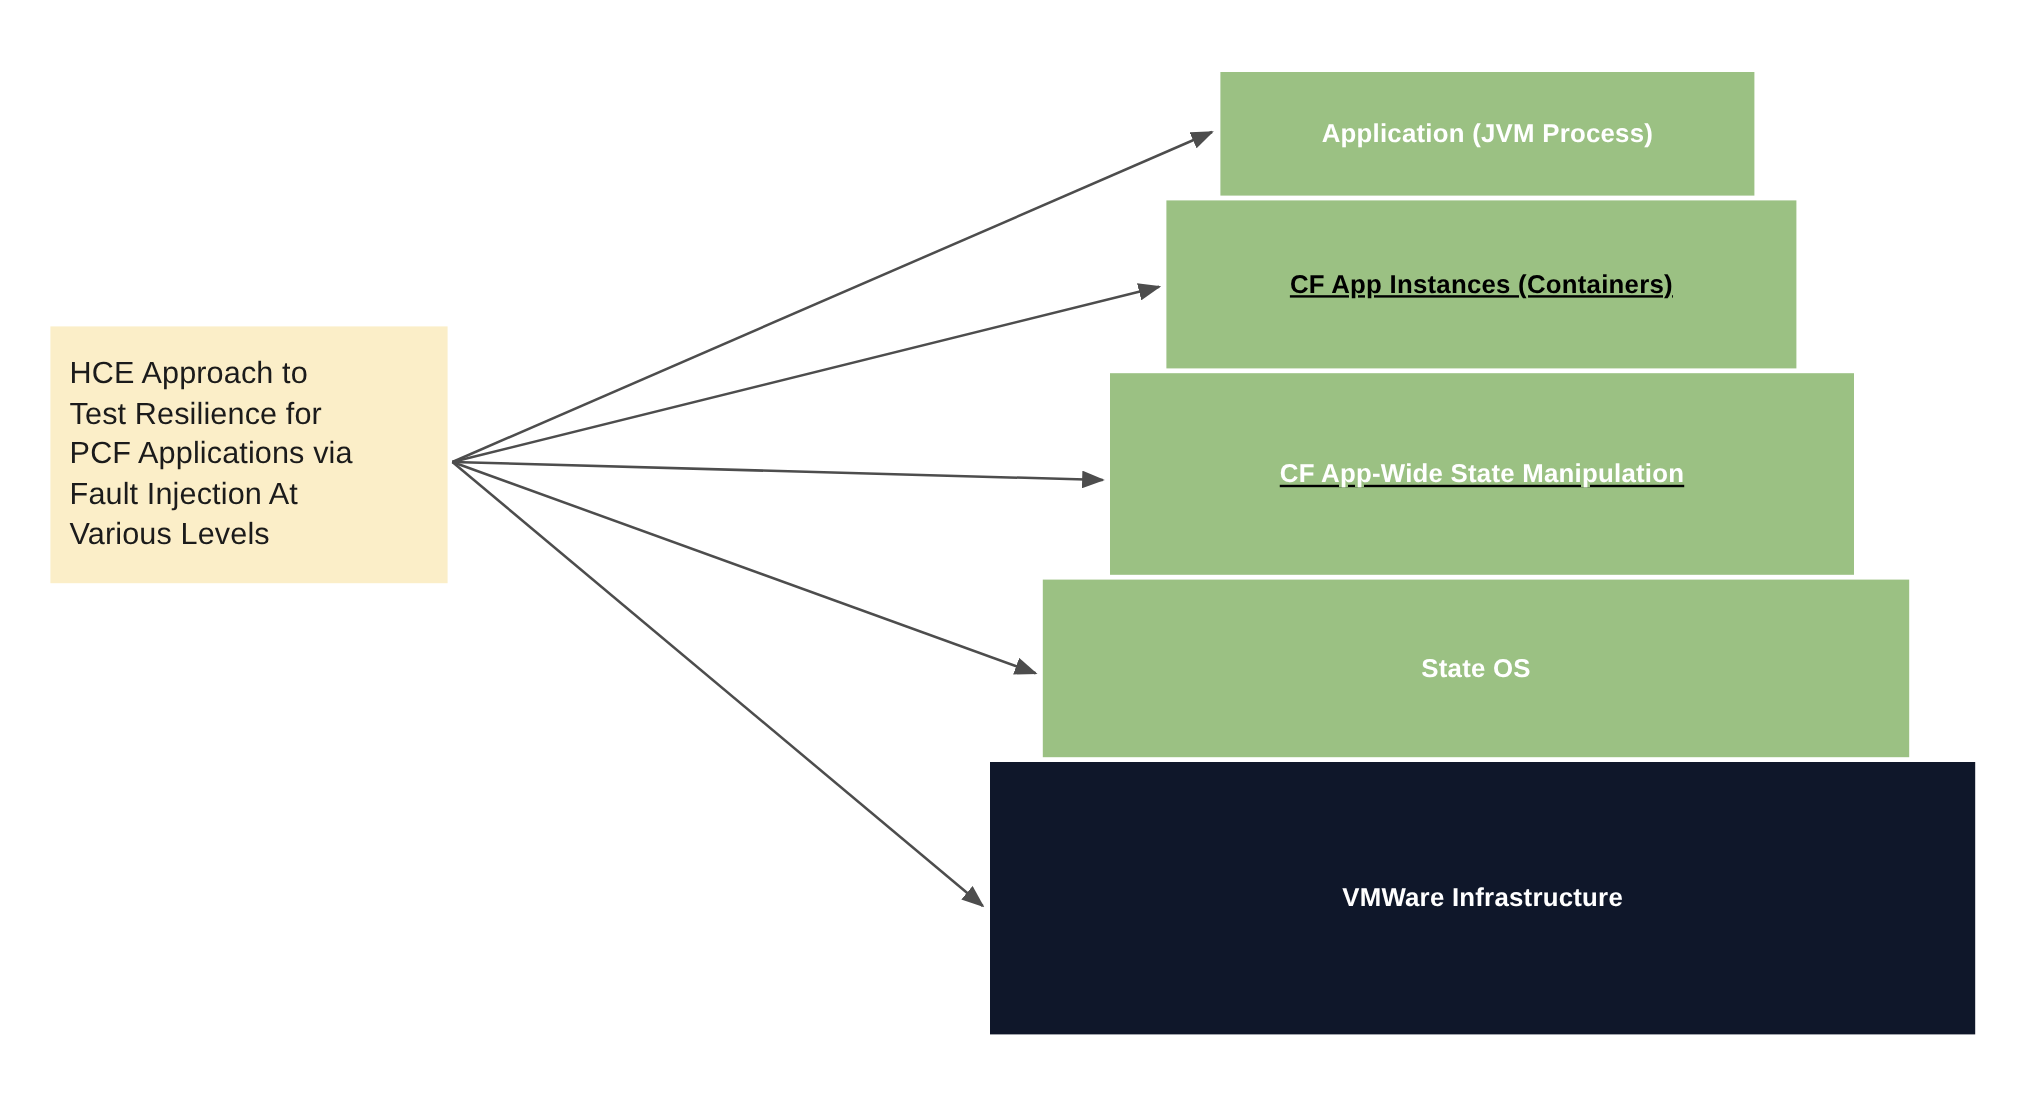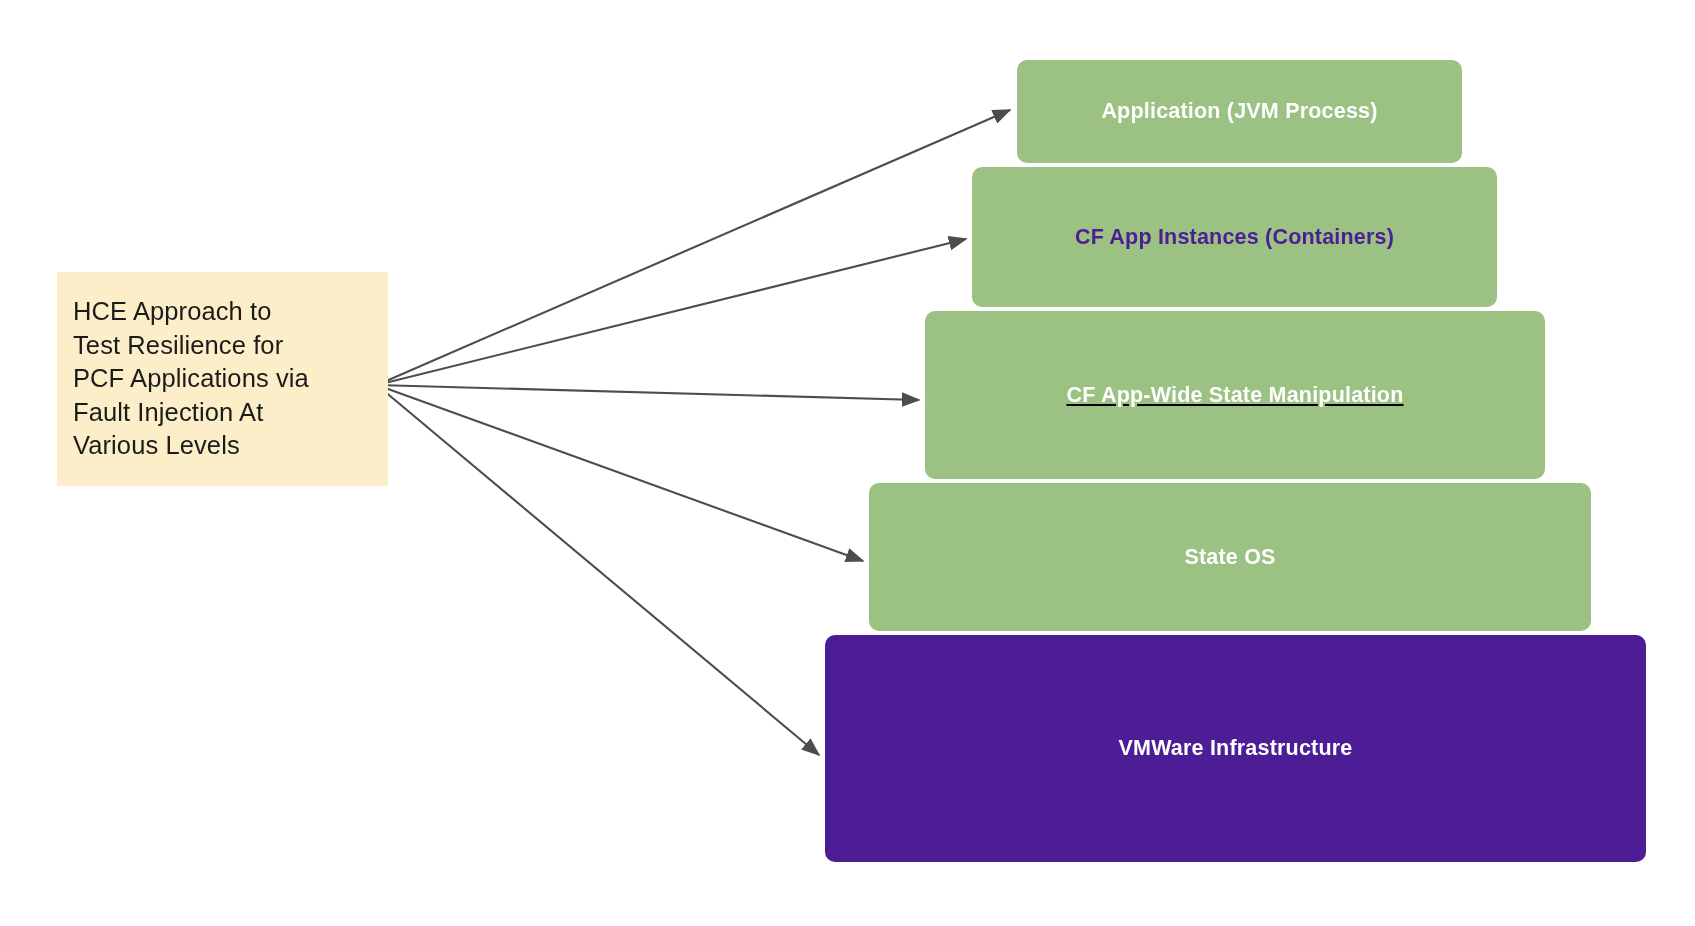--- a/index.html
+++ b/index.html
@@ -29,38 +29,36 @@
   }
   .note-box {
     position: absolute;
     box-sizing: border-box;
     background: #fbeec8;
     border: none;
     display: flex;
     align-items: center;
     justify-content: flex-start;
     padding: 0 14px 0 16px;
-    margin-left: 15px;
   }
   .note-text {
     font-size: 25.5px;
     line-height: 33.5px;
     color: #1b1b1b;
     font-weight: 400;
     white-space: pre-line;
     letter-spacing: 0.1px;
   }
   .layer-box {
     position: absolute;
     box-sizing: border-box;
     background: #9bc183;
     display: flex;
     align-items: center;
     justify-content: center;
-    border-radius: 10px;
   }
   .layer-label {
     font-size: 21.5px;
     font-weight: bold;
     color: #ffffff;
     letter-spacing: 0.2px;
     text-align: center;
     padding: 0 10px;
   }
 </style>
@@ -90,28 +88,28 @@
 PCF Applications via
 Fault Injection At
 Various Levels</span>
   </div>
 
   <div class="layer-box" style="left: 1017px; top: 60px; width: 445px; height: 103px; background: rgb(155, 193, 131);">
     <span class="layer-label" style="color: rgb(255, 255, 255);">Application (JVM Process)</span>
   </div>
 
   <div class="layer-box" style="left: 972px; top: 167px; width: 525px; height: 140px; background: rgb(155, 193, 131);">
-    <span class="layer-label" style="color: #4c1d95;">CF App Instances (Containers)</span>
+    <span class="layer-label" style="color: #000000; text-decoration: underline;">CF App Instances (Containers)</span>
   </div>
 
   <div class="layer-box" style="left: 925px; top: 311px; width: 620px; height: 168px; background: rgb(155, 193, 131); text-decoration: underline;">
     <span class="layer-label" style="color: rgb(255, 255, 255);">CF App-Wide State Manipulation</span>
   </div>
 
   <div class="layer-box" style="left: 869px; top: 483px; width: 722px; height: 148px; background: rgb(155, 193, 131);">
     <span class="layer-label" style="color: rgb(255, 255, 255);">State OS</span>
   </div>
 
-  <div class="layer-box" style="left: 825px; top: 635px; width: 821px; height: 227px; background: #4c1d95;">
+  <div class="layer-box" style="left: 825px; top: 635px; width: 821px; height: 227px; background: #0f172a;">
     <span class="layer-label" style="color: rgb(255, 255, 255);">VMWare Infrastructure</span>
   </div>
 
 </div>
 
 </body></html>

